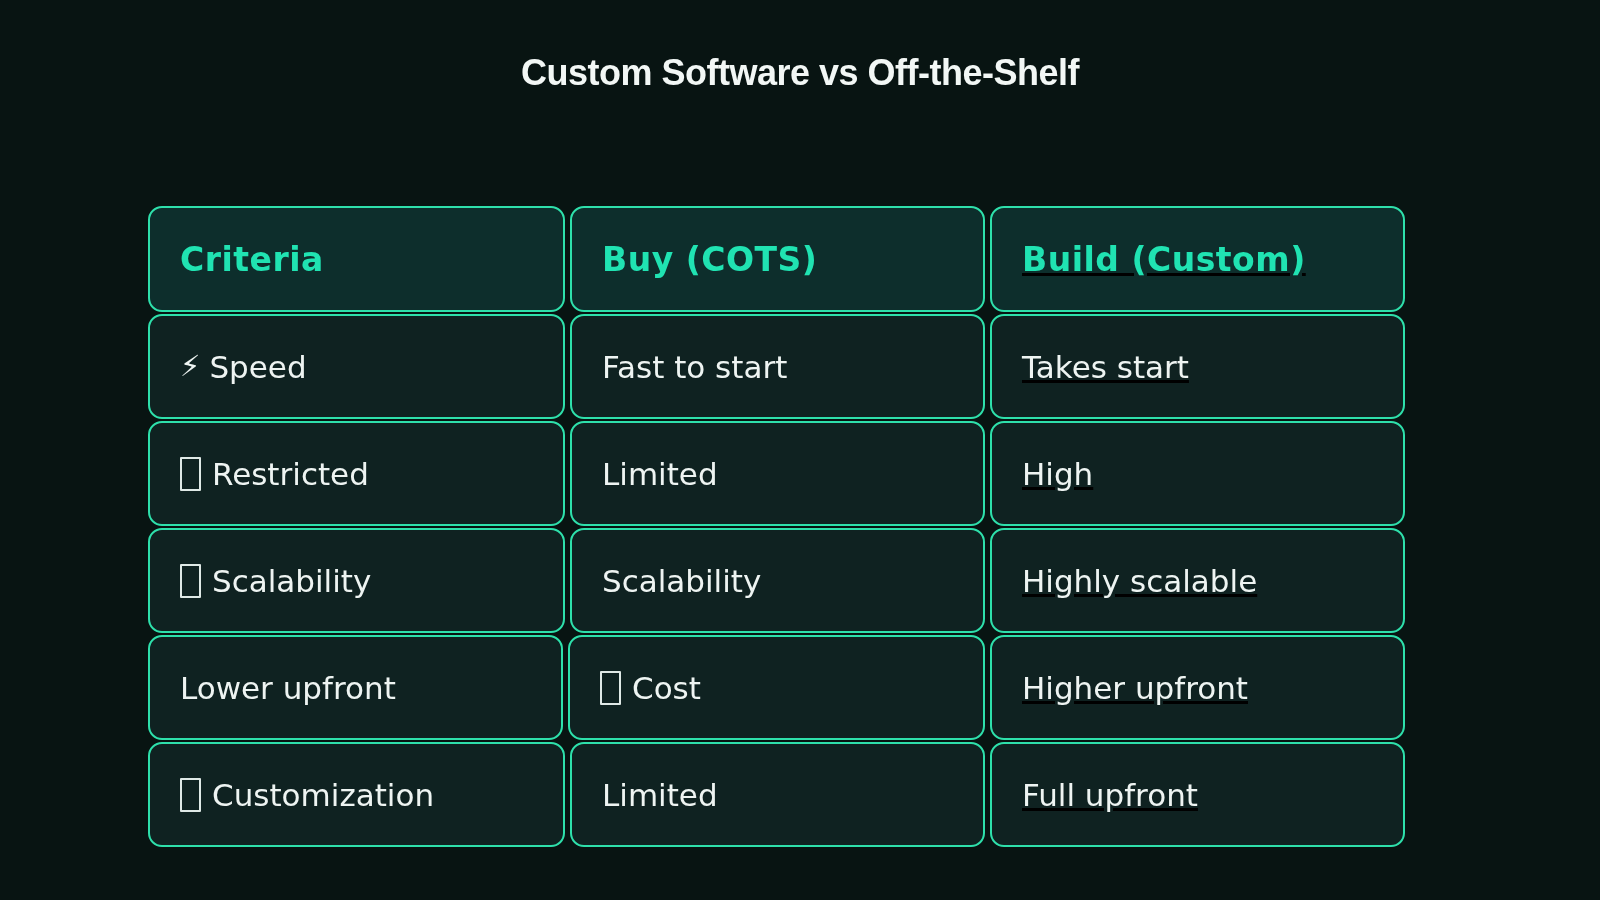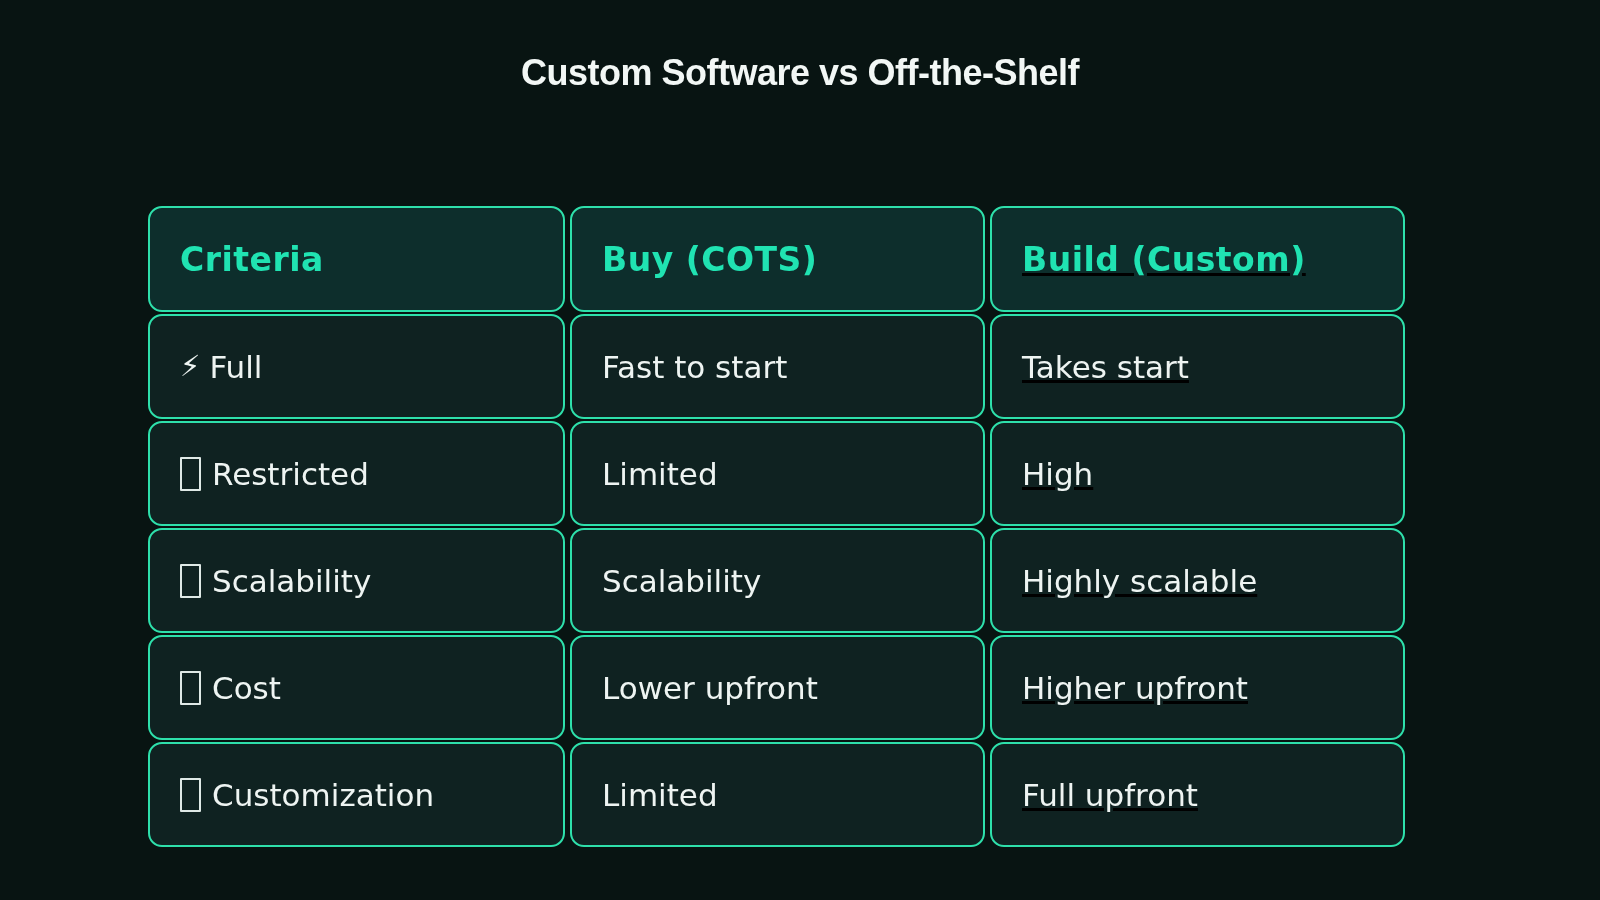--- a/index.html
+++ b/index.html
@@ -131,21 +131,21 @@
       </div>
       <div class="cell col-2">
         <span class="cell-text">Build (Custom)</span>
       </div>
     </div>
 
     <div class="row row-body">
       <div class="cell col-0">
         <span class="cell-text">
           <span class="cell-icon">⚡</span>
-          <span>Full</span>
+          <span>Speed</span>
         </span>
       </div>
       <div class="cell col-1">
         <span class="cell-text">Fast to start</span>
       </div>
       <div class="cell col-2">
         <span class="cell-text">Takes start</span>
       </div>
     </div>
 
@@ -173,28 +173,28 @@
       </div>
       <div class="cell col-1">
         <span class="cell-text">Scalability</span>
       </div>
       <div class="cell col-2">
         <span class="cell-text">Highly scalable</span>
       </div>
     </div>
 
     <div class="row row-body">
+      <div class="cell col-1">
+        <span class="cell-text">Lower upfront</span>
+      </div>
       <div class="cell col-0">
         <span class="cell-text">
           <span class="tofu"></span>
           <span>Cost</span>
         </span>
-      </div>
-      <div class="cell col-1">
-        <span class="cell-text">Lower upfront</span>
       </div>
       <div class="cell col-2">
         <span class="cell-text">Higher upfront</span>
       </div>
     </div>
 
     <div class="row row-body">
       <div class="cell col-0">
         <span class="cell-text">
           <span class="tofu"></span>

